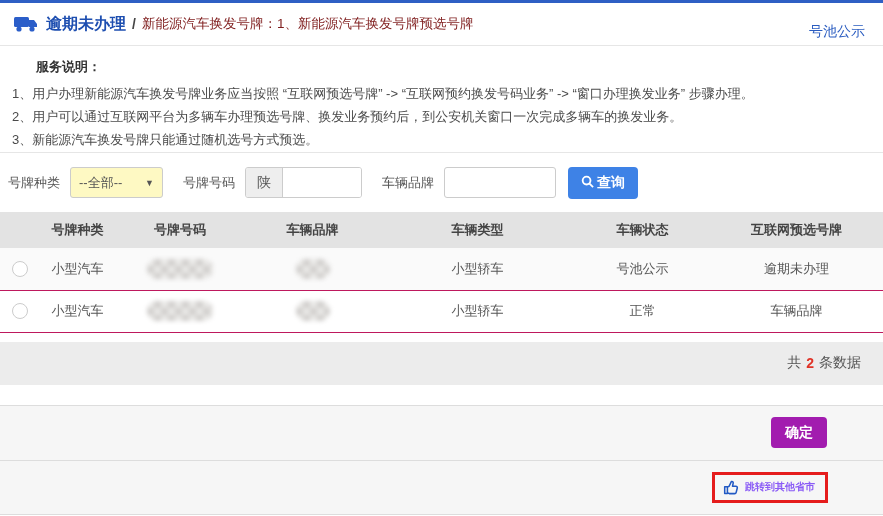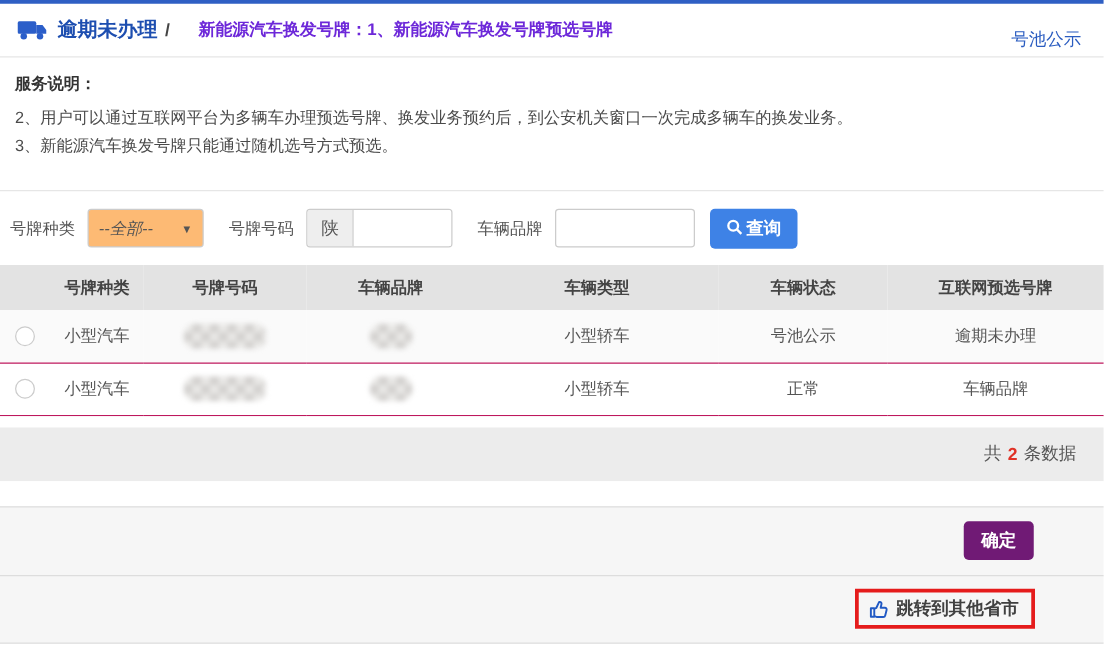--- a/index.html
+++ b/index.html
@@ -12,36 +12,36 @@
   .topbar { height:3px; background:#2f5fc4; }
 
   
   .page-header {
     height:43px; display:flex; align-items:center;
     padding:0 18px 0 14px; border-bottom:1px solid #e6e6e6;
   }
   .truck-icon { width:24px; height:18px; margin-right:8px; flex:none; }
   .page-title { color:#1d4eb0; font-size:16px; font-weight:bold; }
   .title-sep { color:#444; font-weight:bold; margin:0 6px; font-size:14px; }
-  .page-subtitle { color:#6d28d9; font-weight:bold; font-size:13.5px;margin-left:17px; }
+  .page-subtitle { color:#7f1d1d; font-weight:normal; font-size:13.5px; }
   .header-spacer { flex:1; }
   .pool-link { color:#2a5cc0; font-size:14px; text-decoration:none; cursor:pointer;margin-top:15px; }
 
   
   .notice { padding:12px 14px 10px 12px; border-bottom:1px solid #e6e6e6; height:107px; }
-  .notice-title { font-weight:bold; color:#333; margin-bottom:6px; }
+  .notice-title { font-weight:bold; color:#333; margin-bottom:6px;margin-left:24px; }
   .notice-line { color:#4a4a4a; line-height:23px; }
 
   
   .filters { height:59px; display:flex; align-items:center; padding-left:8px; }
   .f-label { color:#555; margin-right:10px; }
   .f-select {
     width:93px; height:31px; border:1px solid #ccc; border-radius:3px;
     display:flex; align-items:center; padding:0 8px; color:#555;
-    background:#fdba74; cursor:pointer; margin-right:20px;font-style:italic;
+    background:#fef9c3; cursor:pointer; margin-right:20px;
   }
   .f-select .val { flex:1; }
   .f-select .arrow { font-size:9px; color:#555; }
   .input-group { display:flex; height:31px; border:1px solid #ccc; border-radius:3px; overflow:hidden; margin-right:20px; }
   .prefix {
     width:37px; background:#eee; border-right:1px solid #ccc;
     display:flex; align-items:center; justify-content:center; color:#555; font-size:14px;
   }
   .input-group input { width:78px; border:0; outline:none; padding:0 6px; font-size:13px; }
   .plain-input {
@@ -93,29 +93,29 @@
 
   
   .big-gap { height:20px; background:#fff; }
   .action-section {
     height:55px; background:#f6f6f6; border-top:1px solid #ddd;
     display:flex; align-items:center; justify-content:flex-end;
   }
   .action-section.first { padding-right:56px; }
   .action-section.second { height:55px; padding-right:55px; border-bottom:1px solid #ddd; }
   .confirm-btn {
-    width:56px; height:31px; background:#701a75; color:#fff; border:0;
+    width:56px; height:31px; background:#a21caf; color:#fff; border:0;
     border-radius:4px; font-size:14px; font-weight:bold; cursor:pointer;
   }
   .jump-box {
     border:3px solid #e51c1c; padding:4px 10px 4px 8px;
     display:flex; align-items:center; gap:6px; background:transparent;
   }
   .jump-link {
-    color:#404040; font-weight:bold; font-size:14px; text-decoration:none; cursor:pointer;
+    color:#8b5cf6; font-weight:bold; font-size:10px; text-decoration:none; cursor:pointer;
     display:flex; align-items:center; gap:5px;
   }
   .thumb-icon svg { width:17px; height:17px; display:block; }
 </style>
 </head>
 <body>
 
 <div class="topbar"></div>
 
 <div class="page-header">
@@ -129,20 +129,21 @@
   </span>
   <span class="page-title">逾期未办理</span>
   <span class="title-sep">/</span>
   <span class="page-subtitle">新能源汽车换发号牌：1、新能源汽车换发号牌预选号牌</span>
   <span class="header-spacer"></span>
   <a class="pool-link">号池公示</a>
 </div>
 
 <div class="notice">
   <div class="notice-title">服务说明：</div>
+  <div class="notice-line">1、用户办理新能源汽车换发号牌业务应当按照 “互联网预选号牌” -&gt; “互联网预约换发号码业务” -&gt; “窗口办理换发业务” 步骤办理。</div>
   <div class="notice-line">2、用户可以通过互联网平台为多辆车办理预选号牌、换发业务预约后，到公安机关窗口一次完成多辆车的换发业务。</div>
   <div class="notice-line">3、新能源汽车换发号牌只能通过随机选号方式预选。</div>
 </div>
 
 <div class="filters">
   <span class="f-label">号牌种类</span>
   <div class="f-select">
     <span class="val">--全部--</span>
     <span class="arrow">▼</span>
   </div>

